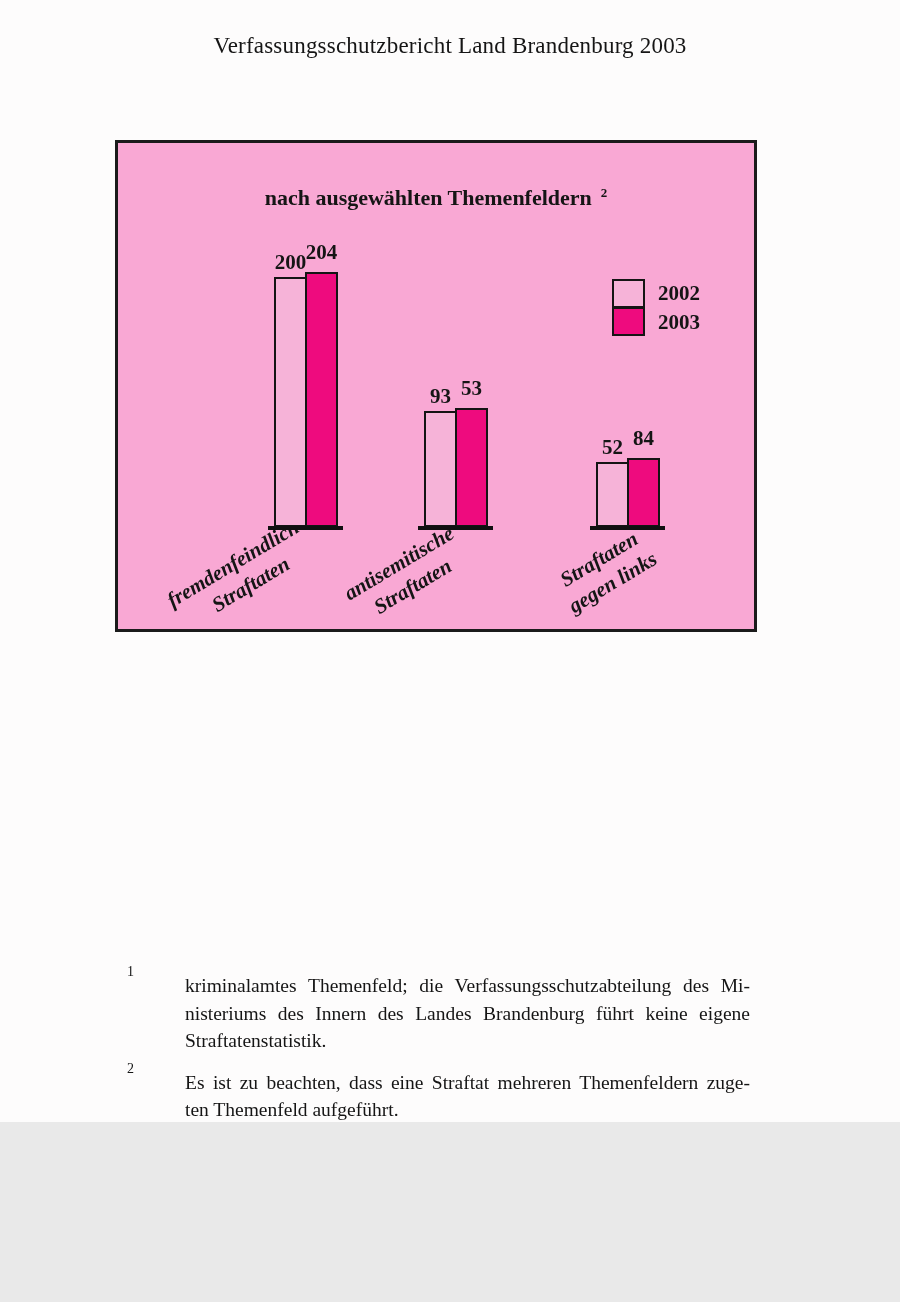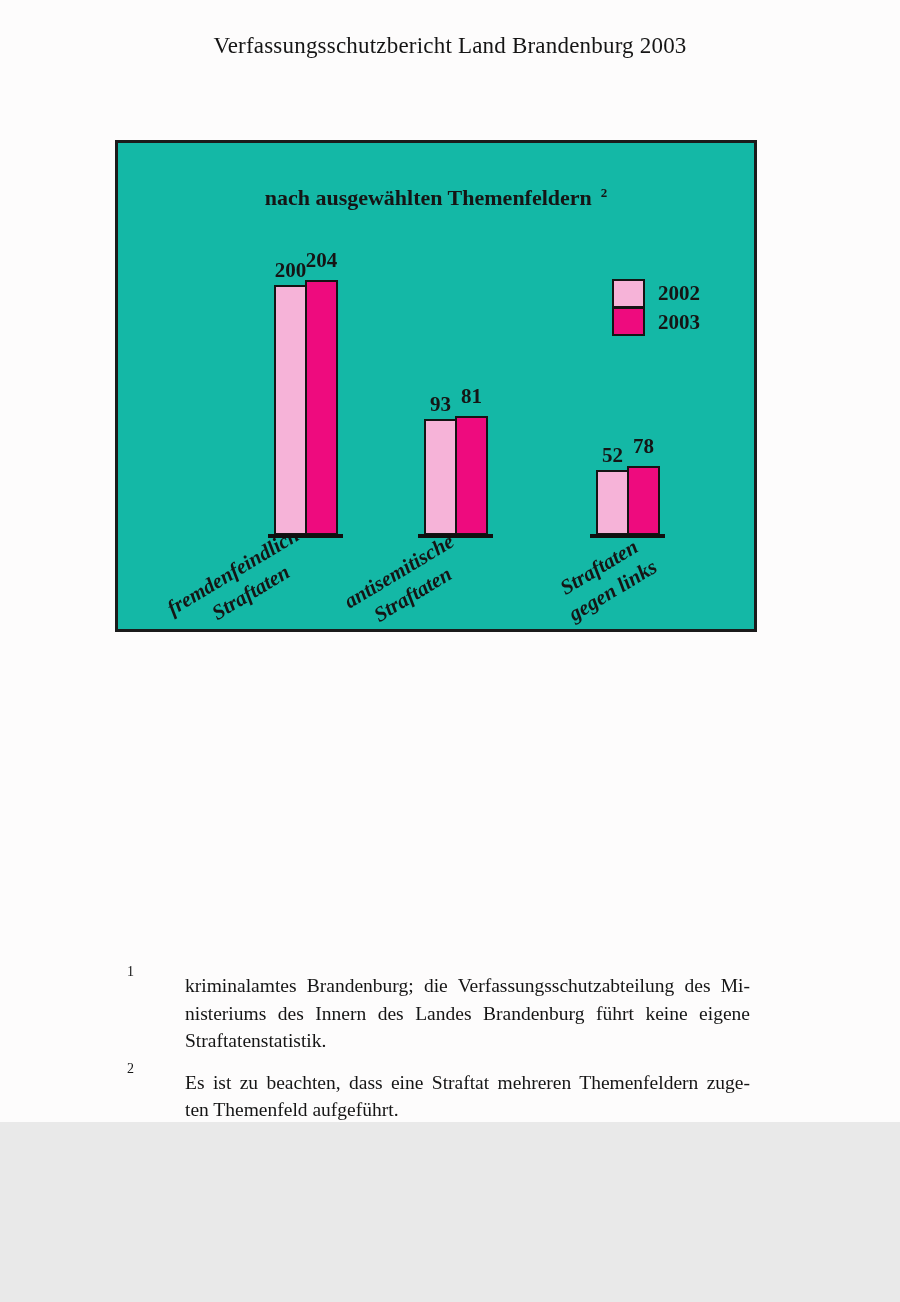--- a/index.html
+++ b/index.html
@@ -7,36 +7,36 @@
     position:relative; width:900px; height:1122px; margin:0 auto;
     background:#fdfcfc; font-family:"Liberation Serif", serif; color:#151515;
     overflow:hidden;
   }
   .header {
     position:absolute; top:33px; left:0; width:100%;
     text-align:center; font-size:23px; letter-spacing:0.2px;
   }
   .chart-box {
     position:absolute; left:115px; top:140px; width:636px; height:486px;
-    background:#14b8a6; border:3px solid #1b1b1b;
+    background:#f9a8d4; border:3px solid #1b1b1b;
   }
   .chart-title {
     position:absolute; top:42px; left:0; width:100%;
     text-align:center; font-weight:bold; font-size:22px;
   }
   .chart-title sup { font-size:13px; margin-left:9px; }
   .legend { position:absolute; left:494px; top:136px; }
   .legend-row { display:flex; align-items:center; height:29px; }
   .legend-swatch {
     width:33px; height:29px; box-sizing:border-box;
     border:2.5px solid #141414; flex:0 0 auto;
   }
   .legend-row + .legend-row .legend-swatch { margin-top:-2.5px; }
   .legend-label { font-weight:bold; font-size:21px; margin-left:13px;font-family:Liberation Serif, serif; }
-  .bars { position:absolute; left:0; top:0; width:100%; height:100%;margin-top:8px; }
+  .bars { position:absolute; left:0; top:0; width:100%; height:100%; }
   .bar {
     position:absolute; box-sizing:border-box;
     border:2px solid #141414;
   }
   .bar-baseline { position:absolute; height:4px; background:#101010; z-index:3; }
   .bar-value {
     position:absolute; transform:translateX(-50%);
     font-weight:bold; font-size:21px; white-space:nowrap; z-index:4;
   }
   .cat-label {
@@ -88,41 +88,41 @@
         <div class="bar" style="left: 187px; top: 129px; width: 33px; height: 255px; background: rgb(238, 11, 126); z-index: 2;"></div>
         <div class="bar-value" style="left: 203.5px; top: 97px;">204</div>
         <div class="cat-label" style="left: 16px; top: 403px;">
           <div>fremdenfeindliche</div>
           <div>Straftaten</div>
         </div>
         <div class="bar-baseline" style="left: 300px; top: 383px; width: 75px;"></div>
         <div class="bar" style="left: 306px; top: 268px; width: 33px; height: 116px; background: rgb(246, 179, 216); z-index: 1;"></div>
         <div class="bar-value" style="left: 322.5px; top: 241px;">93</div>
         <div class="bar" style="left: 337px; top: 265px; width: 33px; height: 119px; background: rgb(238, 11, 126); z-index: 2;"></div>
-        <div class="bar-value" style="left: 353.5px; top: 233px;">81</div>
+        <div class="bar-value" style="left: 353.5px; top: 233px;">53</div>
         <div class="cat-label" style="left: 178px; top: 405px;">
           <div>antisemitische</div>
           <div>Straftaten</div>
         </div>
         <div class="bar-baseline" style="left: 472px; top: 383px; width: 75px;"></div>
         <div class="bar" style="left: 478px; top: 319px; width: 33px; height: 65px; background: rgb(246, 179, 216); z-index: 1;"></div>
         <div class="bar-value" style="left: 494.5px; top: 292px;">52</div>
         <div class="bar" style="left: 509px; top: 315px; width: 33px; height: 69px; background: rgb(238, 11, 126); z-index: 2;"></div>
-        <div class="bar-value" style="left: 525.5px; top: 283px;">78</div>
+        <div class="bar-value" style="left: 525.5px; top: 283px;">84</div>
         <div class="cat-label" style="left: 378px; top: 401px;">
           <div>Straftaten</div>
           <div>gegen links</div>
         </div>
       </div>
   </div>
 
   <div class="footnotes" id="footnotes">
       <div class="fn-item">
         <div class="fn-marker">1</div>
-        <div class="fn-line">kriminalamtes Brandenburg; die Verfassungsschutzabteilung des Mi-</div>
+        <div class="fn-line">kriminalamtes Themenfeld; die Verfassungsschutzabteilung des Mi-</div>
         <div class="fn-line">nisteriums des Innern des Landes Brandenburg führt keine eigene</div>
         <div class="fn-line fn-last">Straftatenstatistik.</div>
       </div>
       <div class="fn-item">
         <div class="fn-marker">2</div>
         <div class="fn-line">Es ist zu beachten, dass eine Straftat mehreren Themenfeldern zuge-</div>
         <div class="fn-line fn-last">ten Themenfeld aufgeführt.</div>
       </div>
     </div>
 

